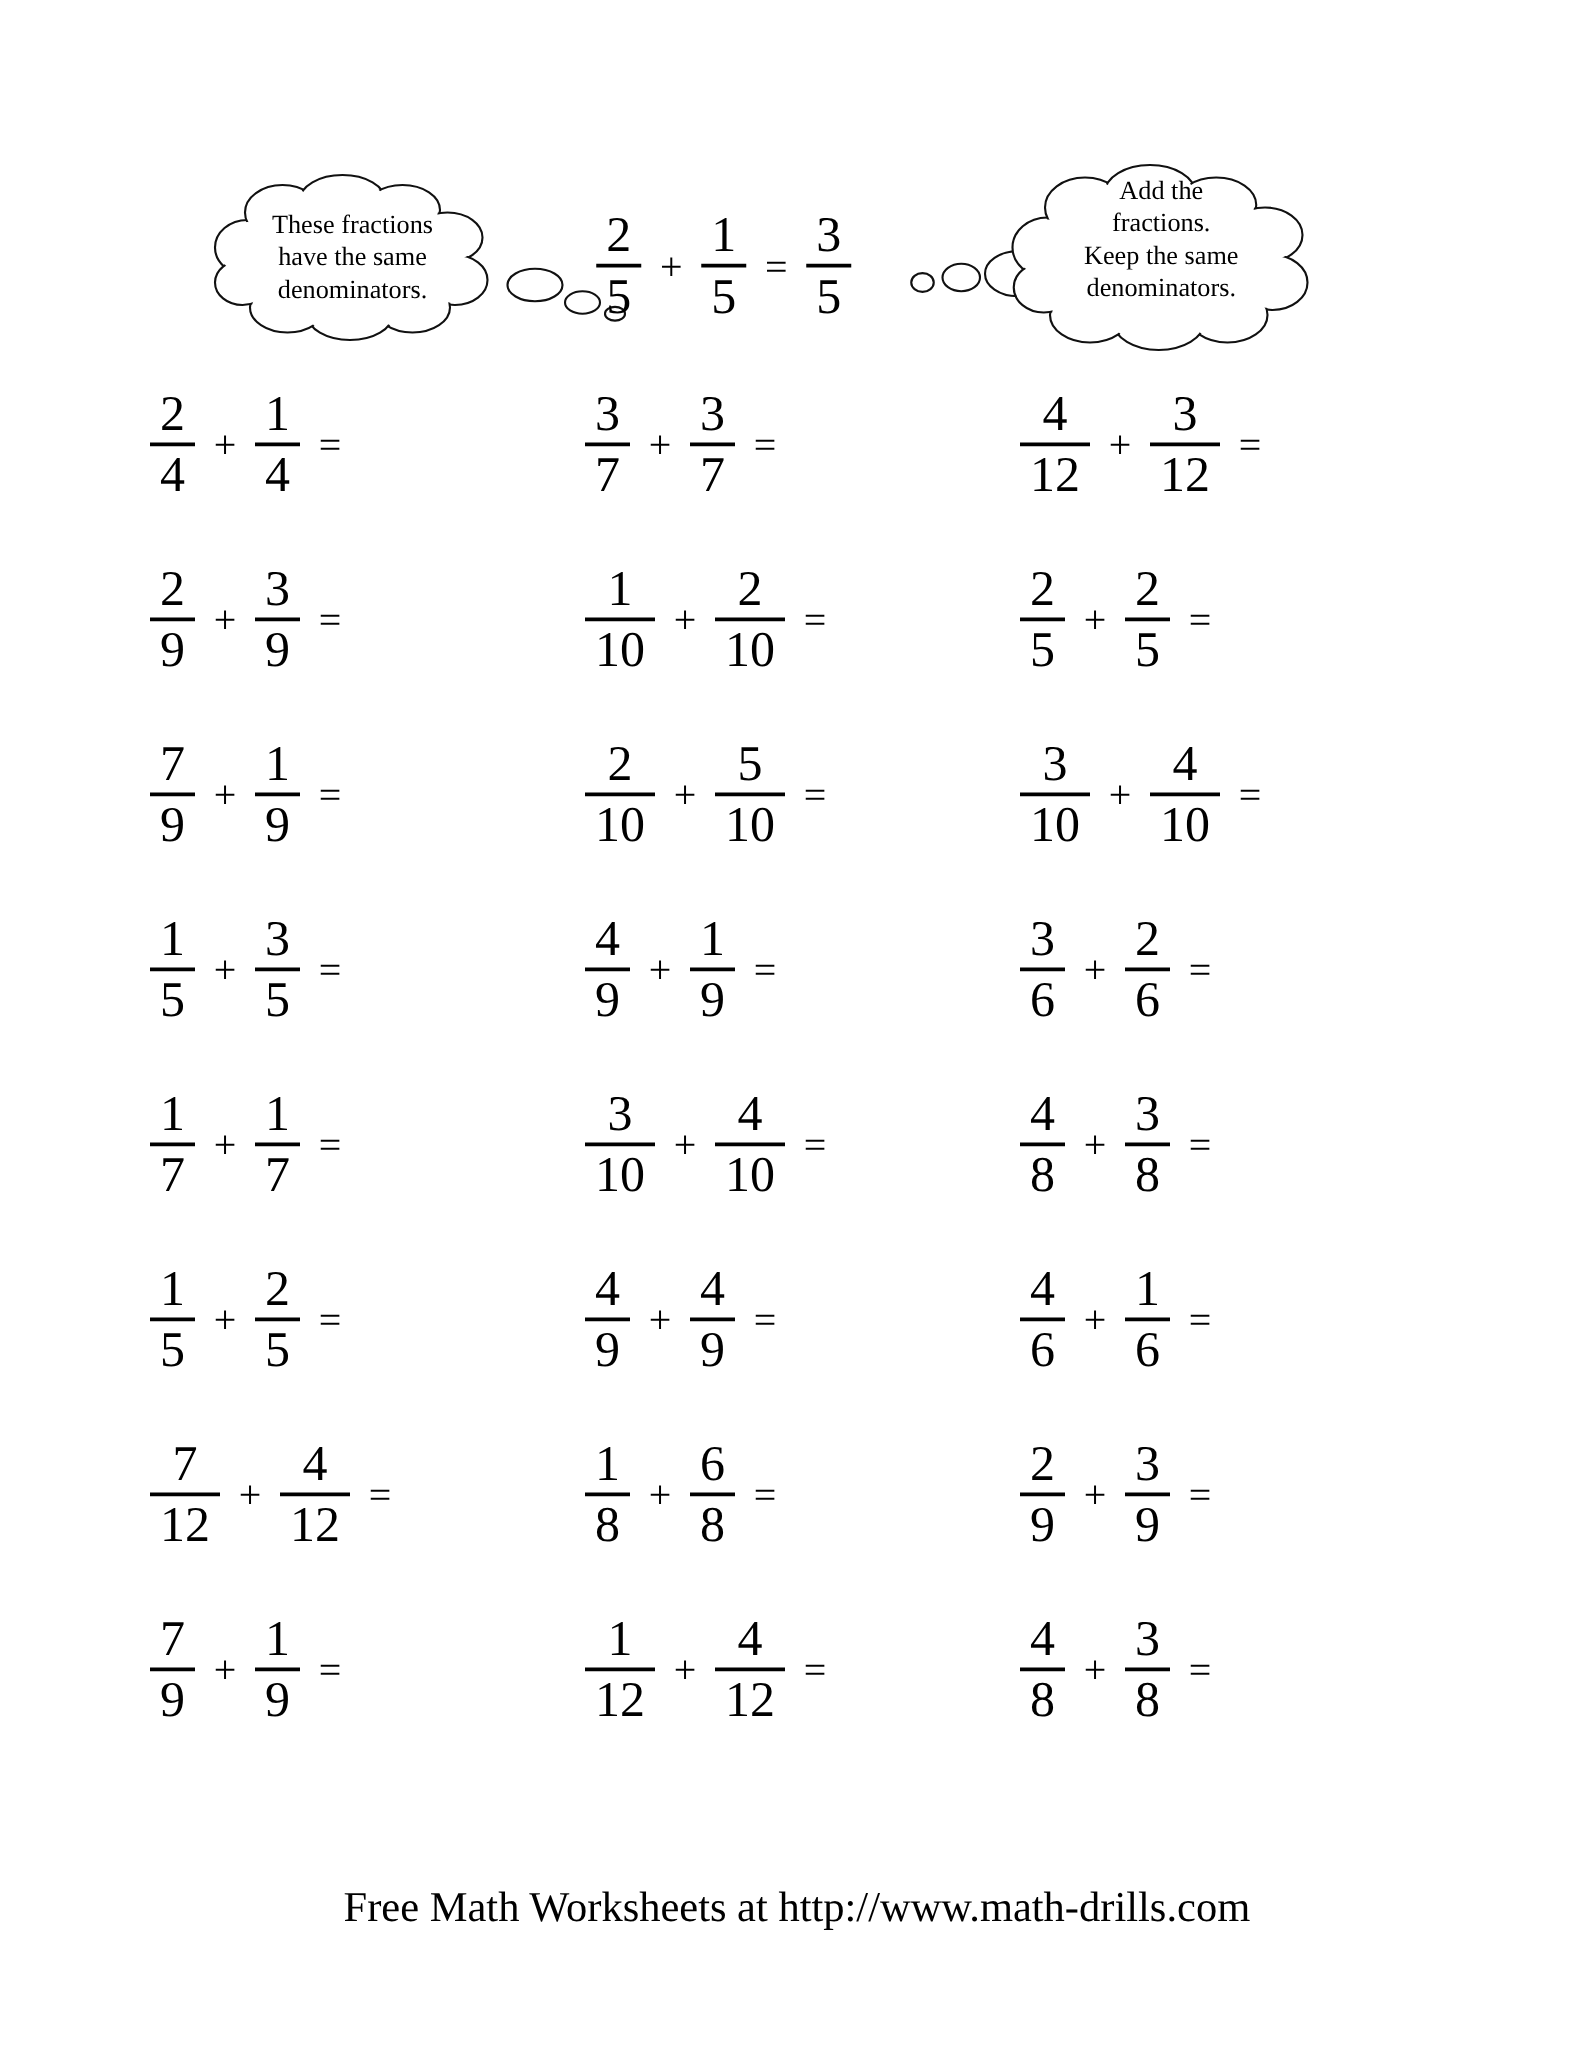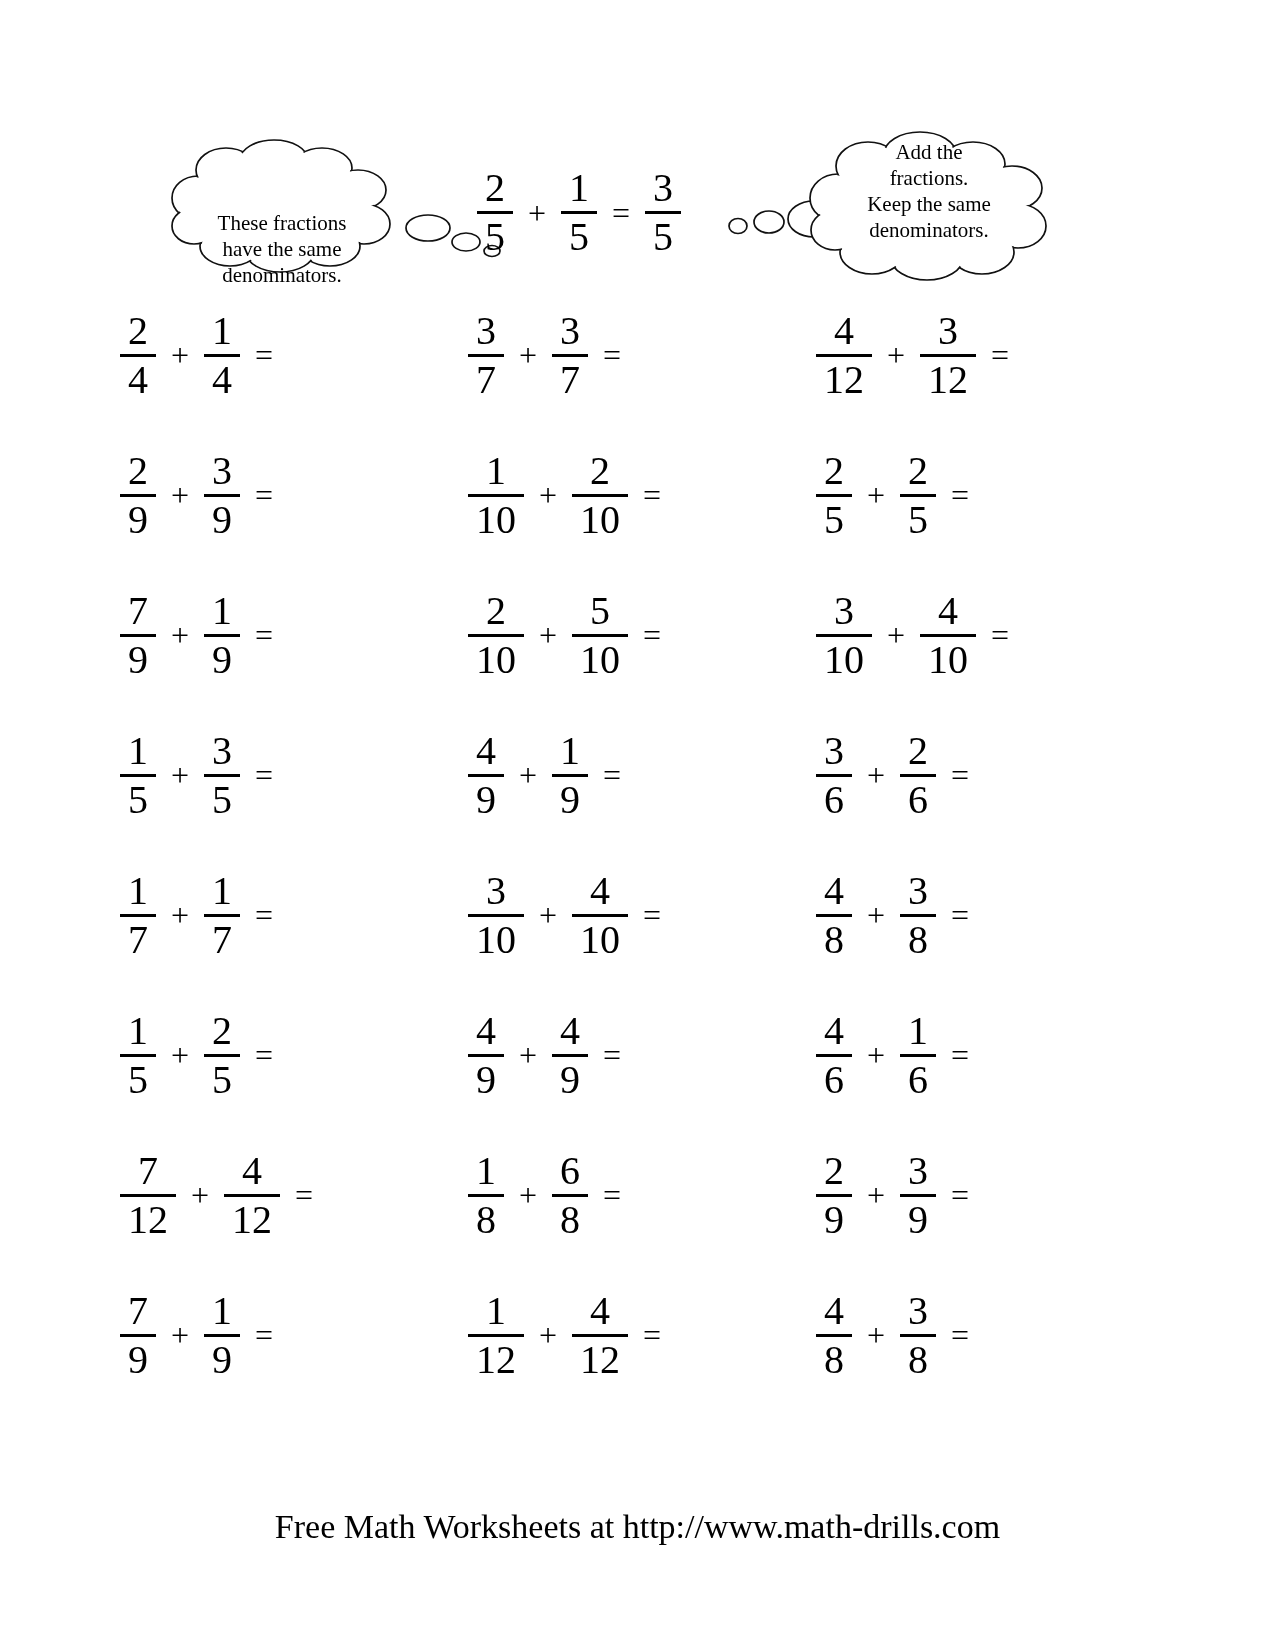--- a/index.html
+++ b/index.html
@@ -16,21 +16,21 @@
   }
   .header { position:absolute; top:128px; left:0; width:100%; height:190px; }
 
   .cloud { position:absolute; }
   .cloud svg { position:absolute; left:0; top:0; width:100%; height:100%; }
   .cloud-text {
     position:absolute; left:0; width:100%; text-align:center;
     font-size:21px; line-height:1.24;
   }
   .cloud-left  { left:160px; top:8px;  width:244px; height:142px; }
-  .cloud-left  .cloud-text { top:30px;margin-top:44px; }
+  .cloud-left  .cloud-text { top:30px; }
   .cloud-right { left:798px; top:0px;  width:262px; height:160px; }
   .cloud-right .cloud-text { top:11px; }
 
   .trail { position:absolute; }
   .trail-left  { left:403px; top:84px; width:102px; height:48px; }
   .trail-right { left:726px; top:68px; width:122px; height:52px; }
 
   .example {
     position:absolute; left:477px; top:40px;
     display:flex; align-items:center; gap:15px; font-size:40px;

